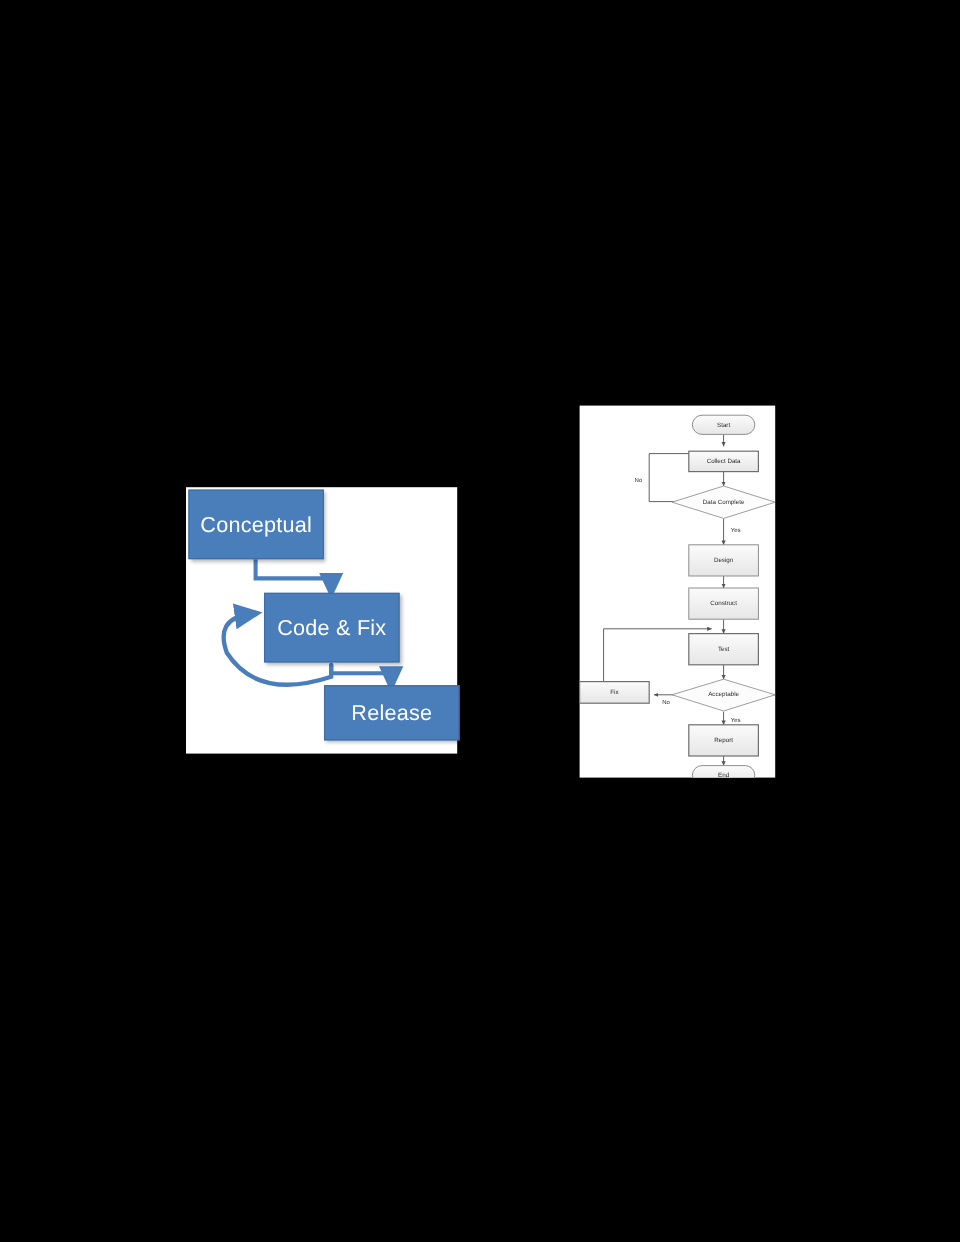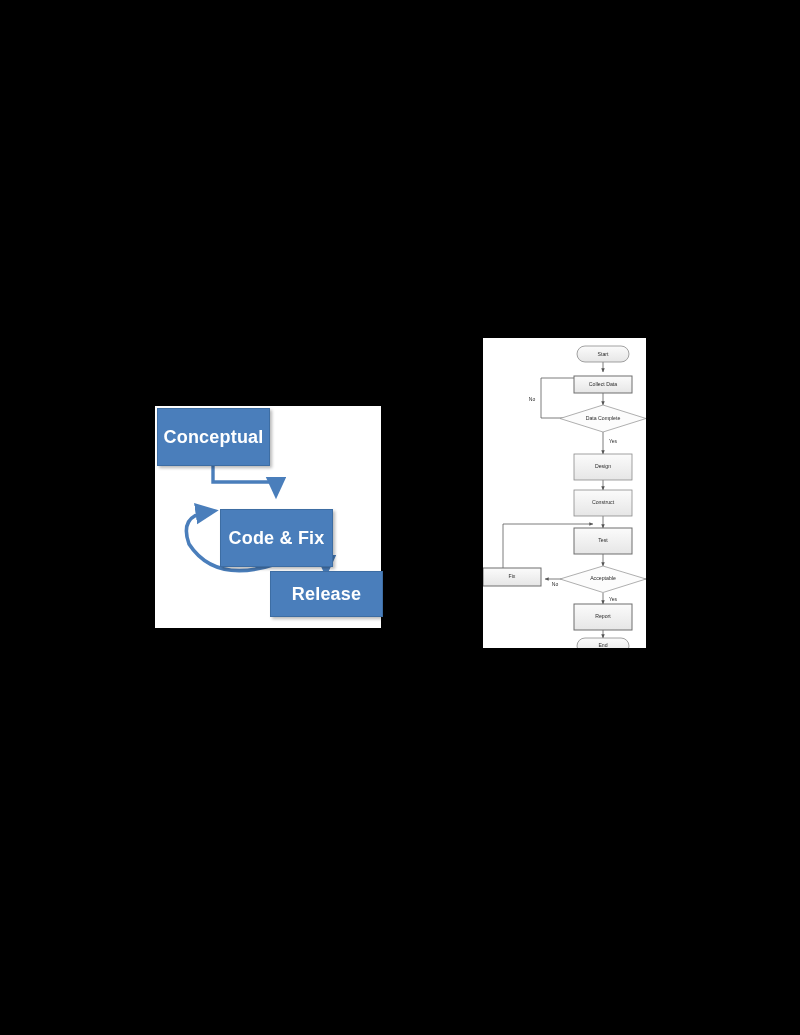--- a/index.html
+++ b/index.html
@@ -27,36 +27,35 @@
   #codefix-figure .stage-box {
     position: absolute;
     background: #4A7EBB;
     border: 1px solid #3D6DA3;
     box-sizing: border-box;
     color: #ffffff;
     display: flex;
     align-items: center;
     justify-content: center;
     font-size: 18px;
-    font-weight: 700;
+    font-weight: 400;
     letter-spacing: 0.2px;
     box-shadow: 2px 2px 3px rgba(0,0,0,0.28);
   }
   #box-conceptual {
     left: 2px;
     top: 2px;
     width: 113px;
     height: 58px;
   }
   #box-codefix {
     left: 65px;
     top: 88px;
     width: 113px;
     height: 58px;
-    margin-top: 15px;
   }
   #box-release {
     left: 115px;
     top: 165px;
     width: 113px;
     height: 46px;
   }
   #codefix-figure .arrow-layer {
     position: absolute;
     left: 0;

